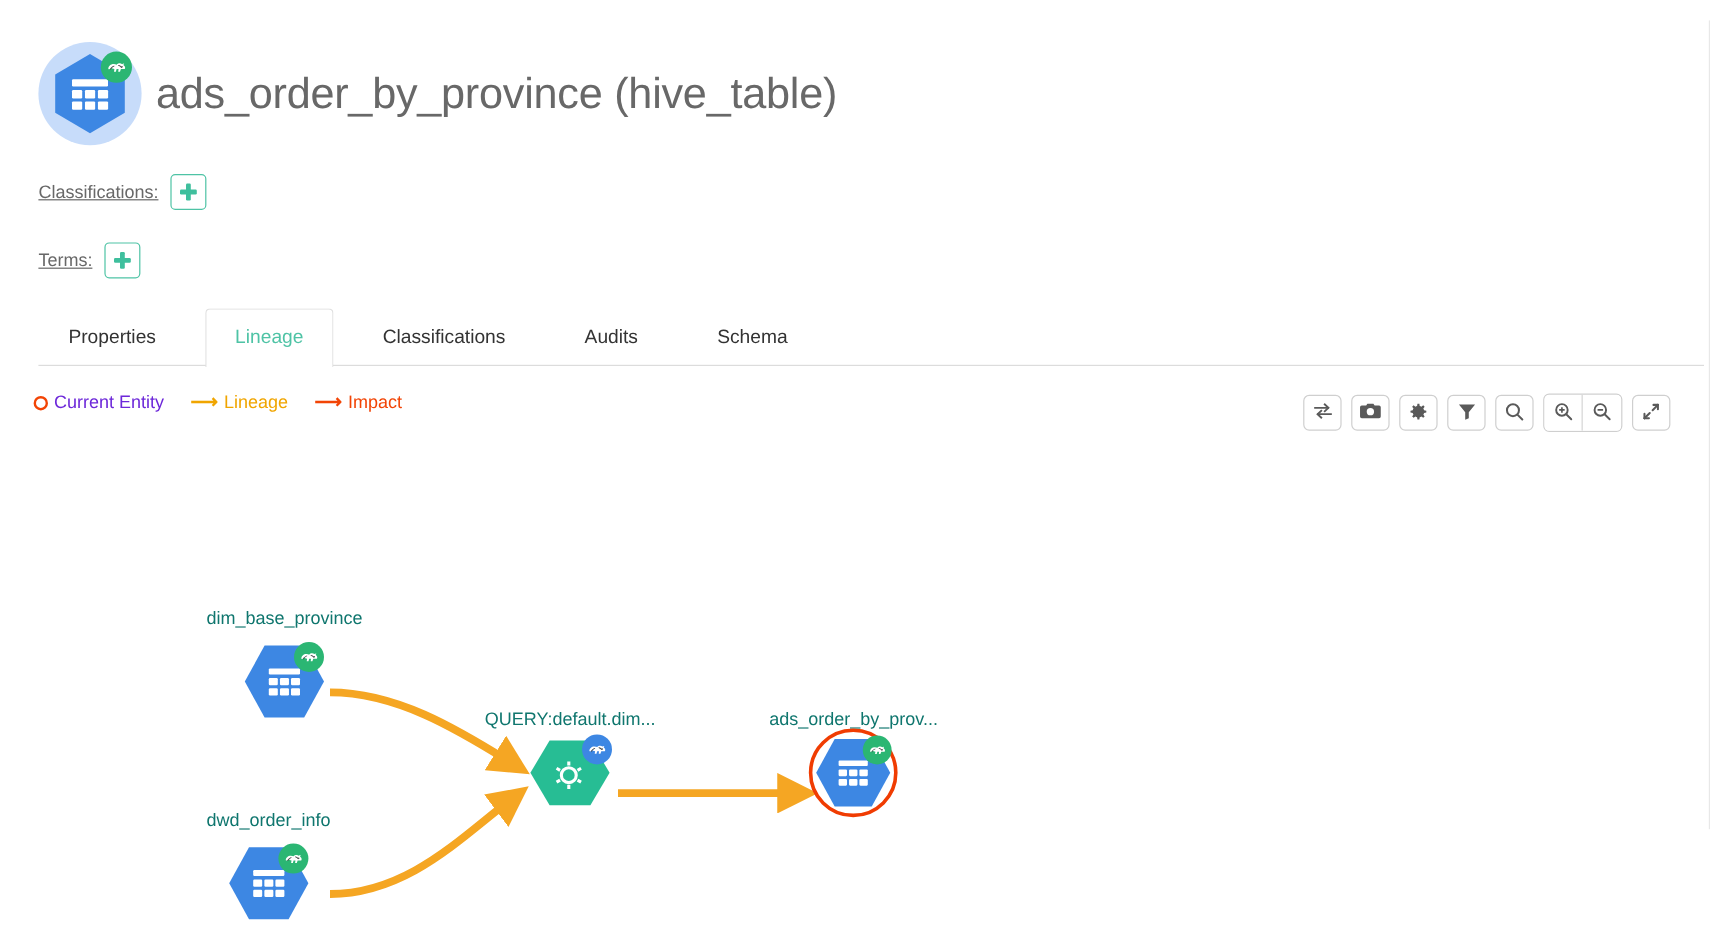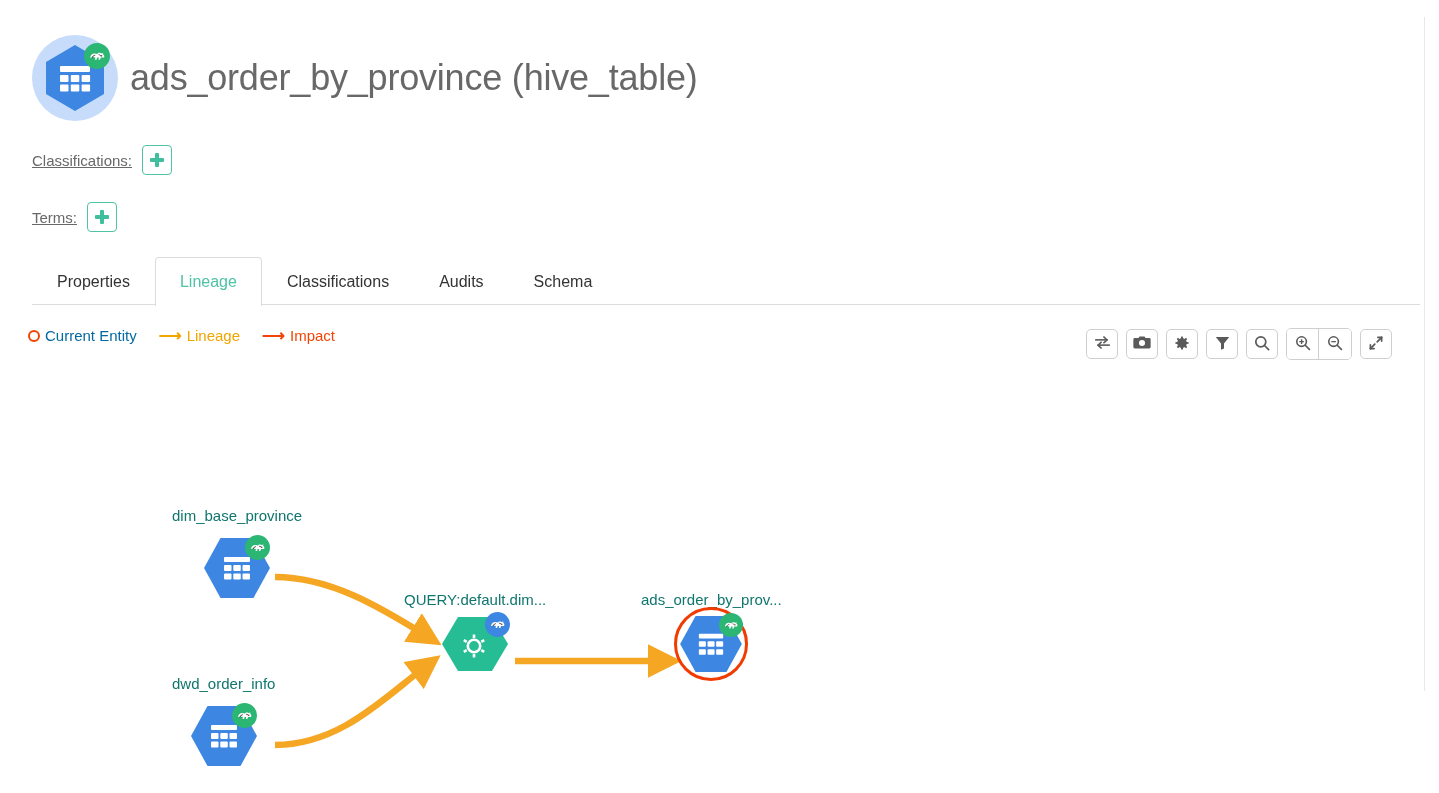--- a/index.html
+++ b/index.html
@@ -117,20 +117,21 @@
   .tabs {
     position: absolute;
     left: 32px;
     top: 240px;
     width: 1388px;
     height: 48px;
     border-bottom: 1px solid #dcdcdc;
     box-sizing: border-box;
     display: flex;
     align-items: stretch;
+    gap: 16px;
   }
   .tab {
     padding: 0 24px;
     display: flex;
     align-items: center;
     justify-content: center;
     font-size: 16px;
     color: #333333;
     cursor: pointer;
     box-sizing: border-box;
@@ -166,21 +167,21 @@
     gap: 5px;
     cursor: pointer;
   }
   .legend-item .ring {
     width: 12px; height: 12px;
     border: 2px solid #f24405;
     border-radius: 50%;
     box-sizing: border-box;
     display: inline-block;
   }
-  .legend-label.current { color: #0369a1; }
+  .legend-label.current { color: #6d28d9; }
   .legend-label.lineage { color: #f0a500; }
   .legend-label.impact  { color: #f24405; }
   .arrow-glyph { font-size: 16px; line-height: 1; font-weight: bold; }
   .arrow-glyph.lineage { color: #f0a500; }
   .arrow-glyph.impact  { color: #f24405; }
 
   
   .lineage-toolbar {
     position: absolute;
     right: 32px;

